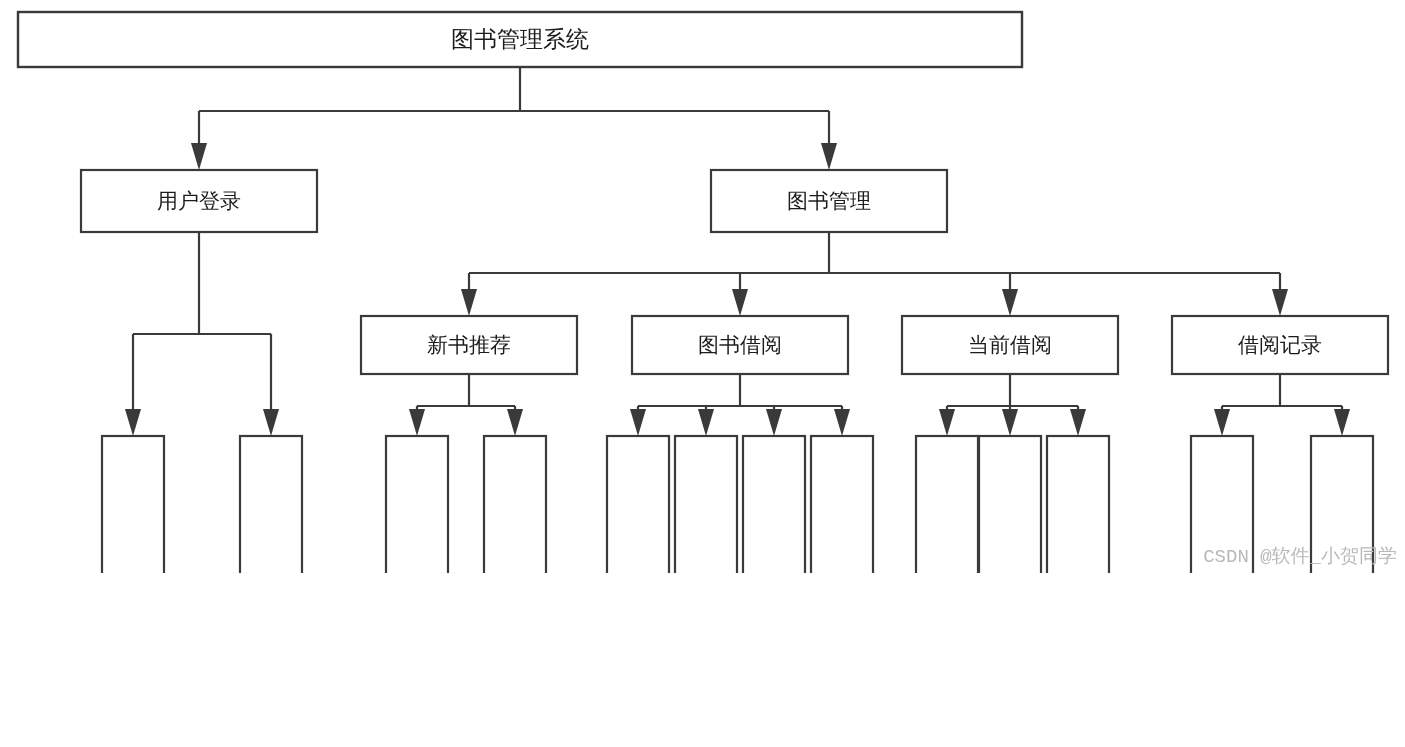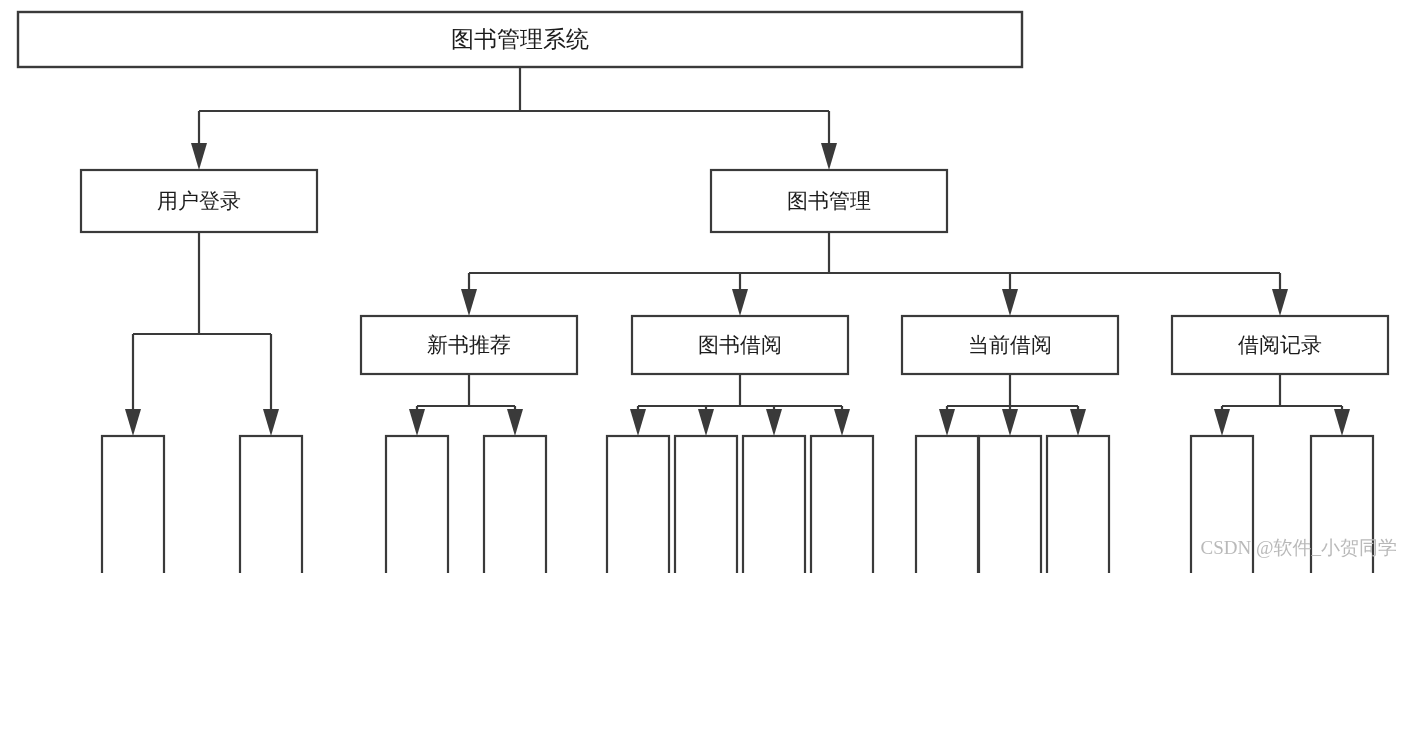--- a/index.html
+++ b/index.html
@@ -73,22 +73,22 @@
     align-items: center;
     justify-content: center;
     text-align: center;
     white-space: nowrap;
     pointer-events: none;
     user-select: none;
   }
   .watermark {
     position: absolute;
     right: 8px;
-    bottom: 12px;
-    font-family: Liberation Serif, serif;
+    bottom: 4px;
+    font-family: Liberation Mono, monospace;
     font-size: 19px;
     color: #b9b9b9;
     white-space: nowrap;
     user-select: none;
   }
 </style>
 </head>
 <body>
 
 <div id="diagram-root">

